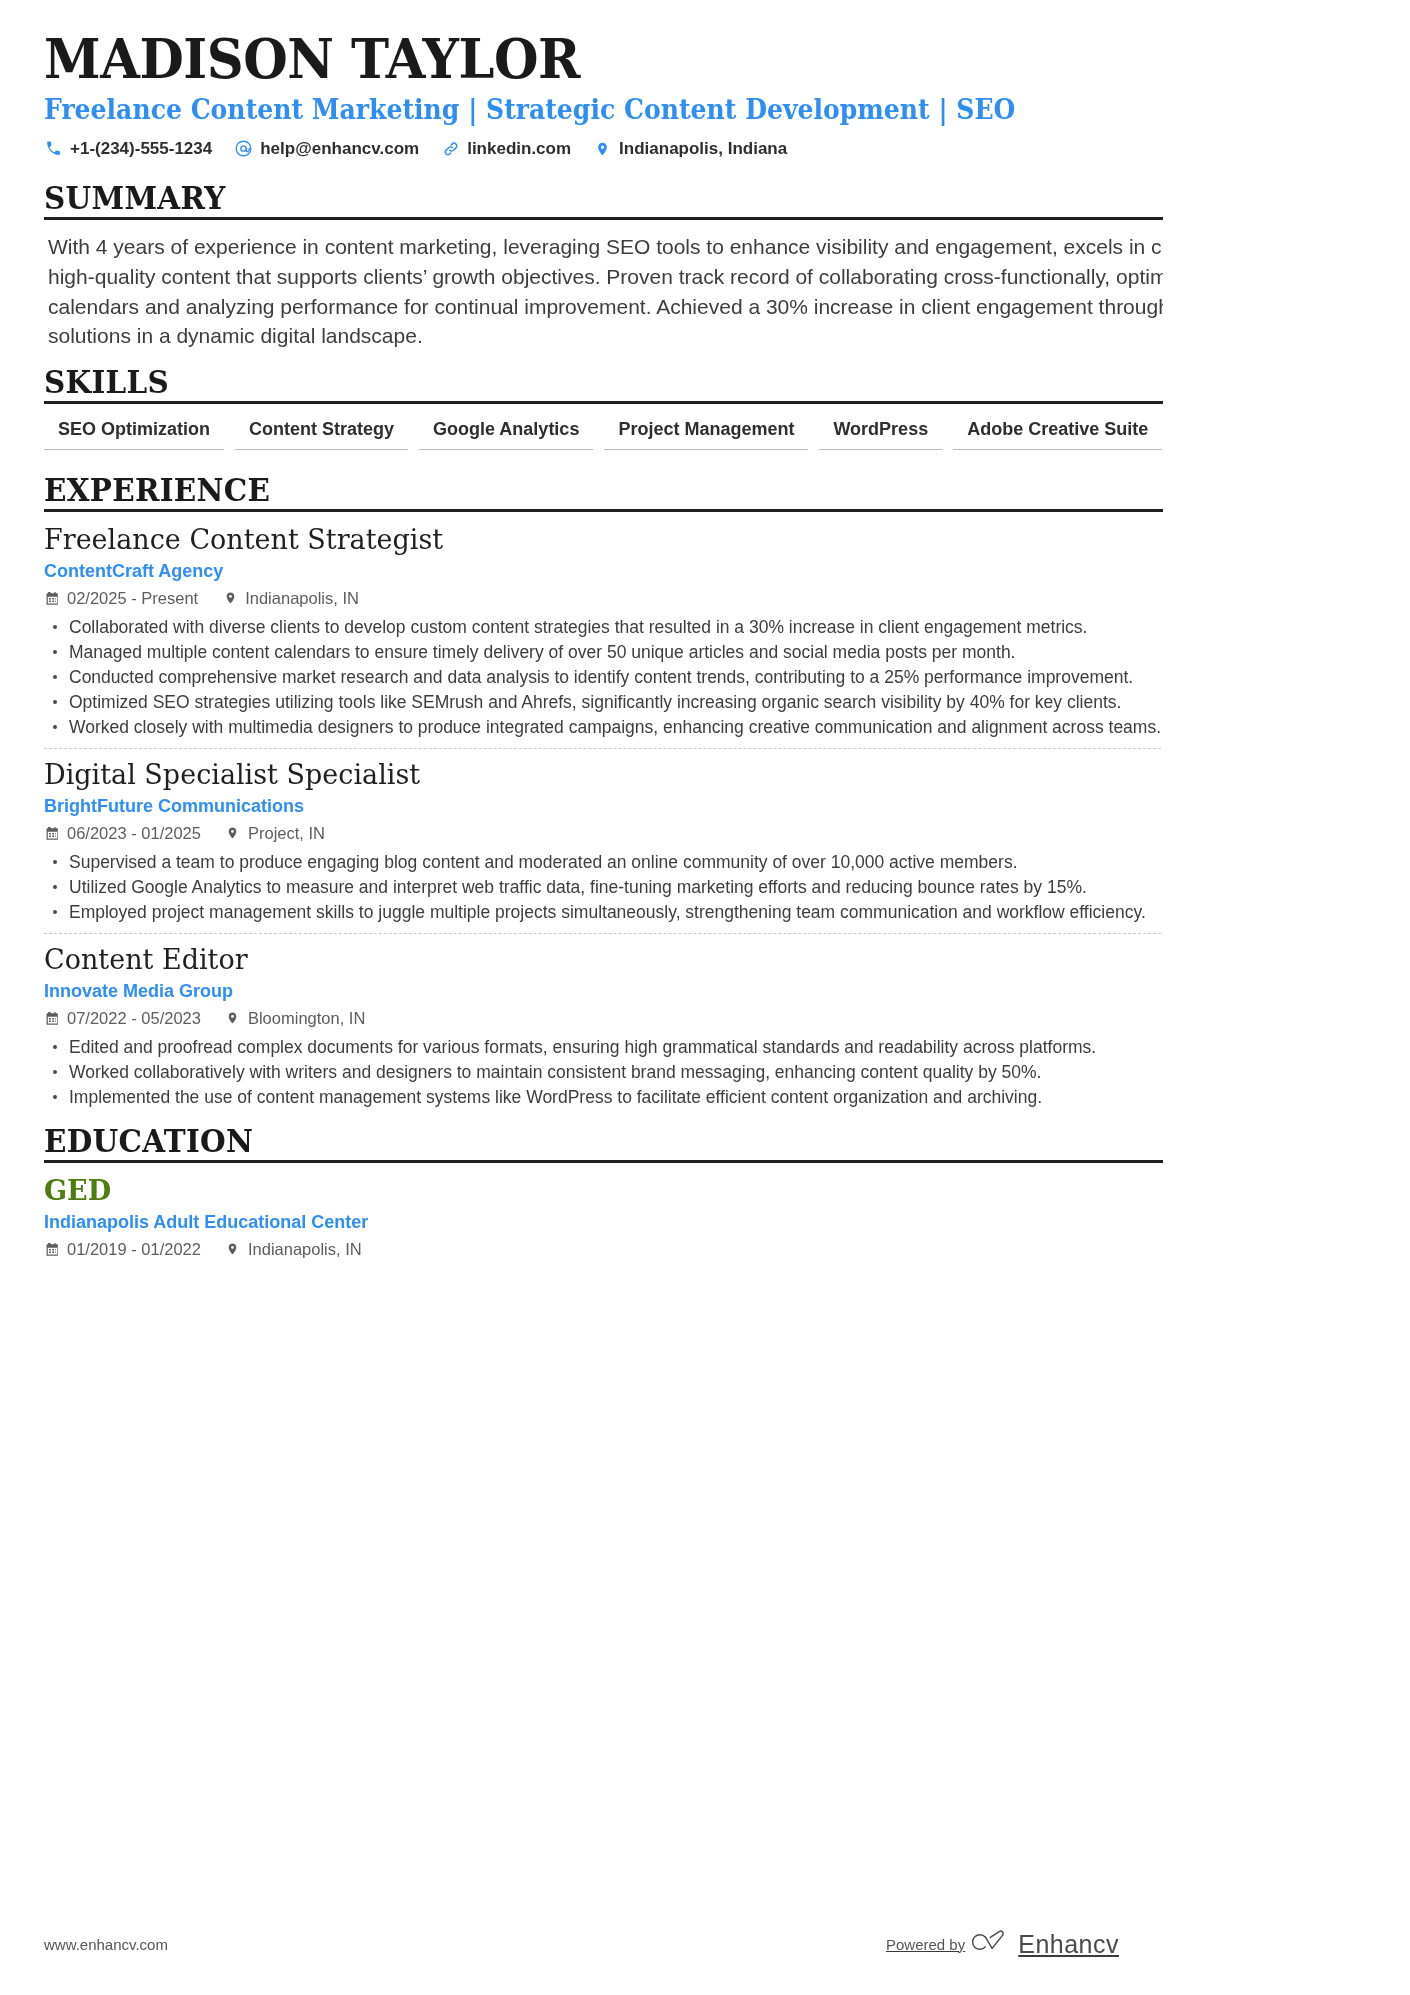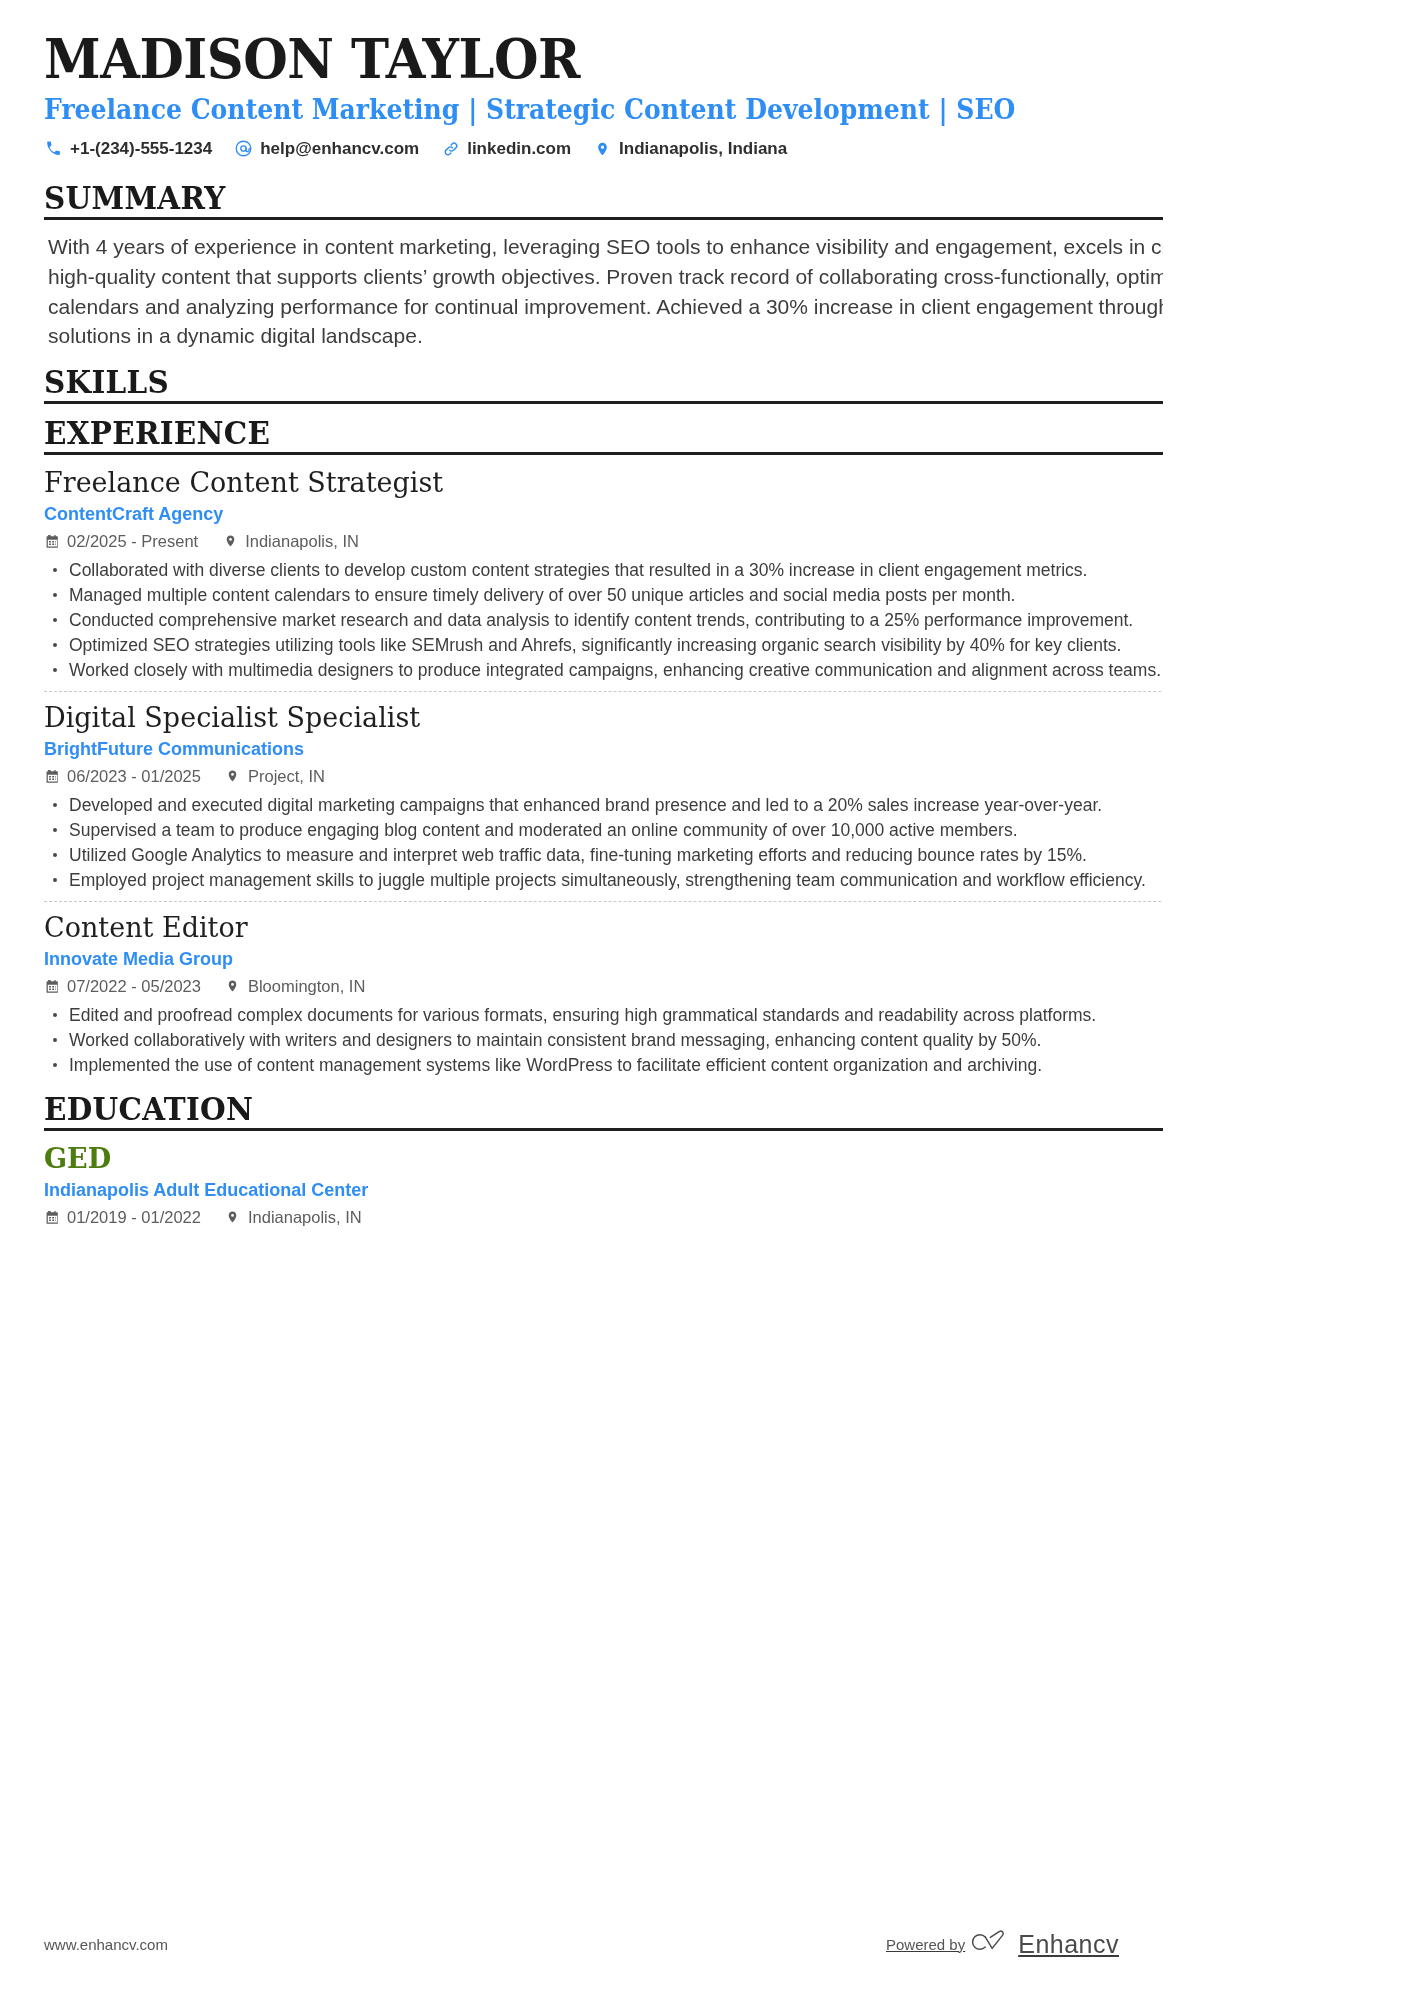--- a/index.html
+++ b/index.html
@@ -293,20 +293,28 @@
 
     <div class="section">
       <h2 class="section-title">SUMMARY</h2>
       <div class="section-rule"></div>
       <p class="summary-text">With 4 years of experience in content marketing, leveraging SEO tools to enhance visibility and engagement, excels in creating strategic, high-quality content that supports clients’ growth objectives. Proven track record of collaborating cross-functionally, optimizing content calendars and analyzing performance for continual improvement. Achieved a 30% increase in client engagement through innovative content solutions in a dynamic digital landscape.</p>
     </div>
 
     <div class="section">
       <h2 class="section-title">SKILLS</h2>
       <div class="section-rule"></div>
+      <div class="skills-wrap">
+        <span class="skill-chip">SEO Optimization</span>
+        <span class="skill-chip">Content Strategy</span>
+        <span class="skill-chip">Google Analytics</span>
+        <span class="skill-chip">Project Management</span>
+        <span class="skill-chip">WordPress</span>
+        <span class="skill-chip">Adobe Creative Suite</span>
+      </div>
     </div>
 
     <div class="section">
       <h2 class="section-title">EXPERIENCE</h2>
       <div class="section-rule"></div>
 
       <div class="job">
         <h3 class="job-title">Freelance Content Strategist</h3>
         <div class="job-company">ContentCraft Agency</div>
         <div class="meta-row">
@@ -351,21 +359,20 @@
           <span class="meta-item">
             <span class="m-icon">
               <svg width="13" height="16" viewBox="0 0 24 24" fill="currentColor">
                 <path d="M12 2C8.1 2 5 5.1 5 9c0 5.2 6.3 12.3 6.6 12.6.2.2.6.2.8 0C12.7 21.3 19 14.2 19 9c0-3.9-3.1-7-7-7zm0 9.6A2.6 2.6 0 1 1 12 6.4a2.6 2.6 0 0 1 0 5.2z"></path>
               </svg>
             </span>
             <span>Project, IN</span>
           </span>
         </div>
         <ul class="bullets">
-          <li>Developed and executed digital marketing campaigns that enhanced brand presence and led to a 20% sales increase year-over-year.</li>
           <li>Supervised a team to produce engaging blog content and moderated an online community of over 10,000 active members.</li>
           <li>Utilized Google Analytics to measure and interpret web traffic data, fine-tuning marketing efforts and reducing bounce rates by 15%.</li>
           <li>Employed project management skills to juggle multiple projects simultaneously, strengthening team communication and workflow efficiency.</li>
         </ul>
       </div>
 
       <div class="job">
         <h3 class="job-title">Content Editor</h3>
         <div class="job-company">Innovate Media Group</div>
         <div class="meta-row">

